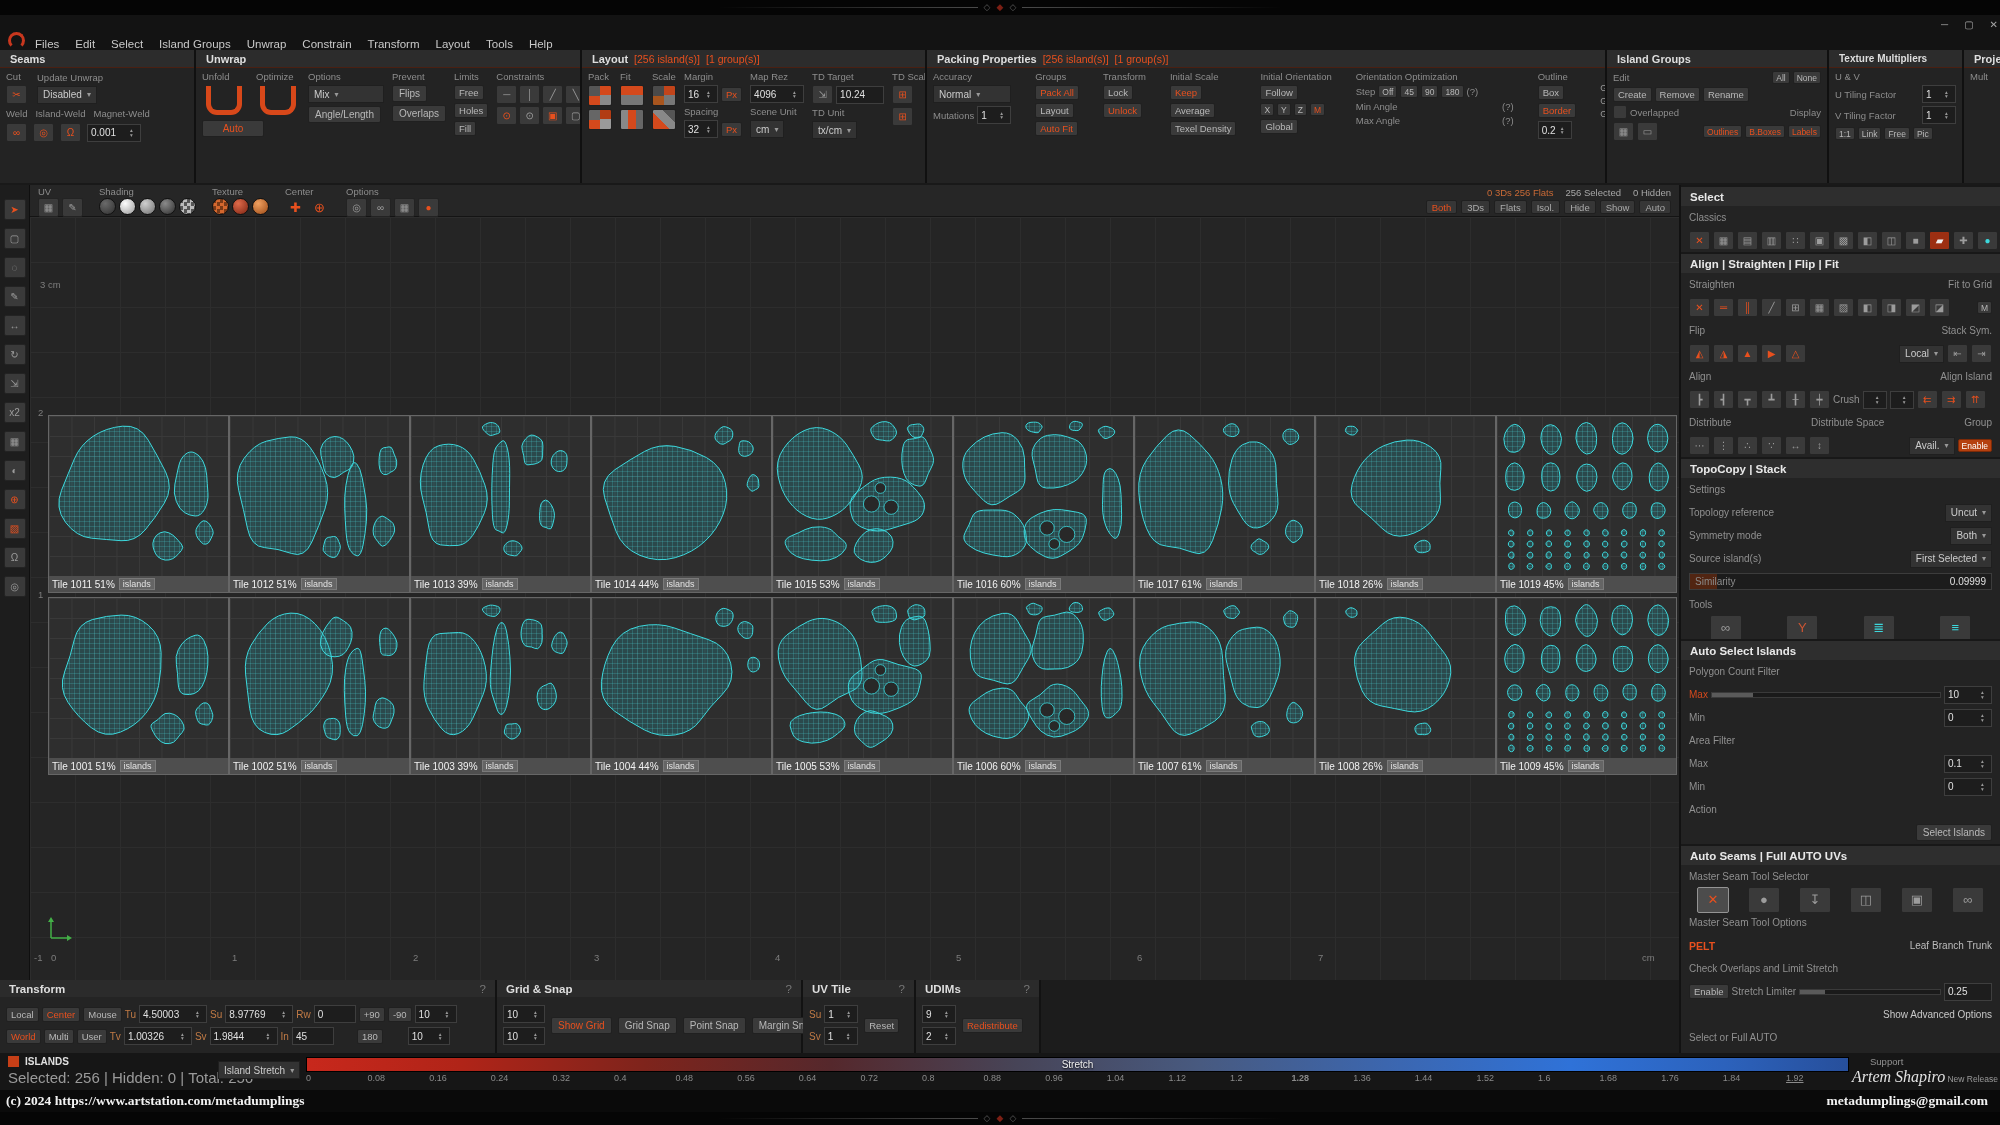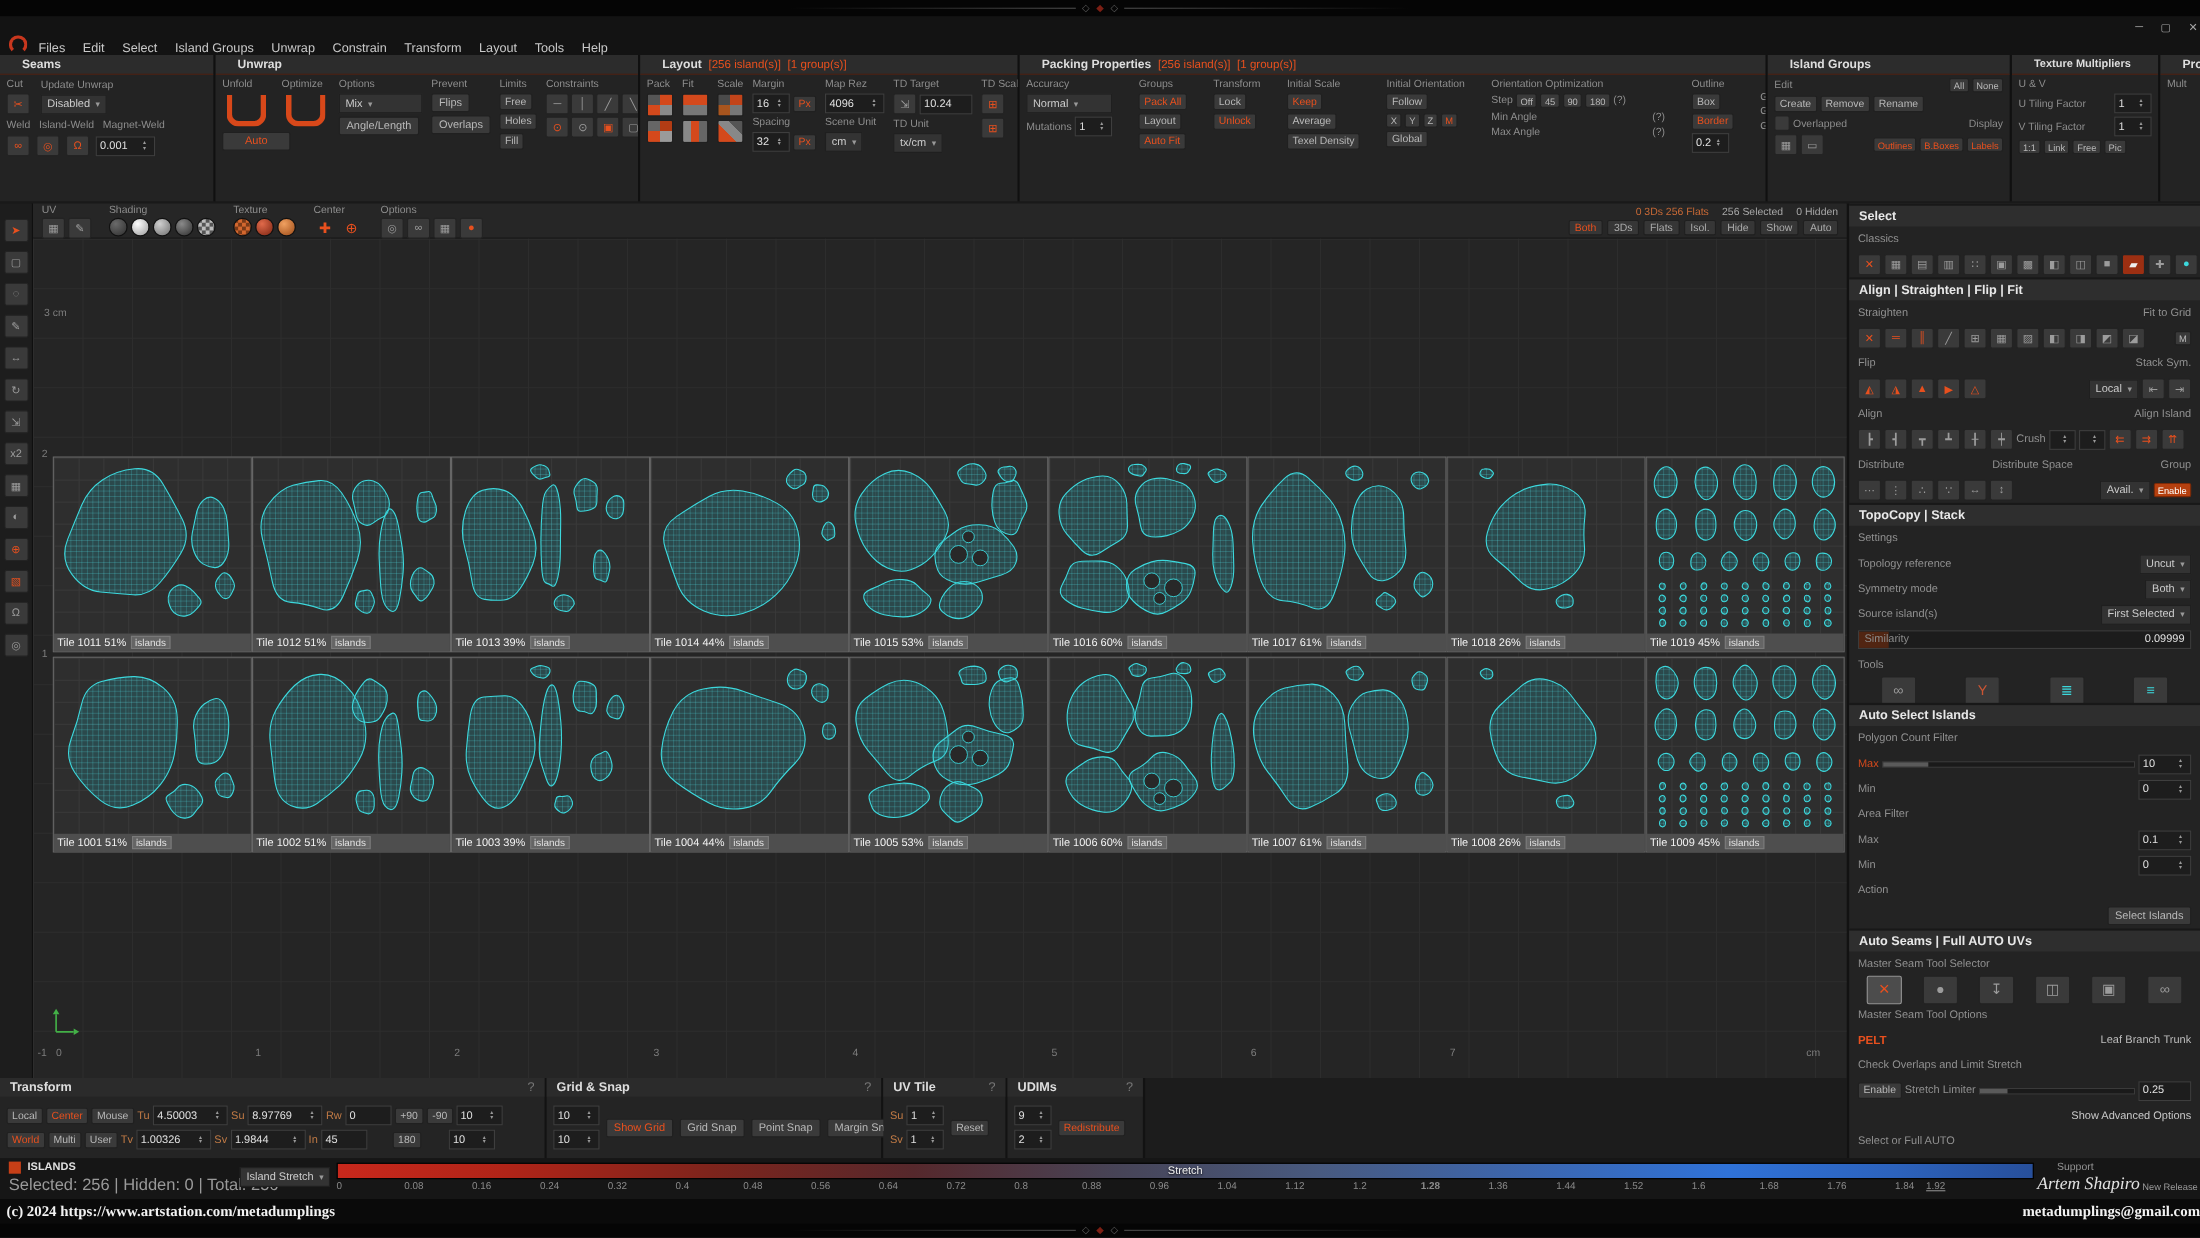--- a/index.html
+++ b/index.html
@@ -19,21 +19,21 @@
   
   .appbar{position:absolute;top:15px;left:0;width:100%;height:35px;background:#131313;display:flex;align-items:flex-end;padding:0 0 4px 8px}
   .logo{width:11px;height:11px;border:3px solid #c8371e;border-bottom-color:transparent;border-radius:50%;margin:0 10px 1px 0}
   .menubar{display:flex;gap:16px}
   .menu-item{color:#c9c9c9;font-size:11.5px;cursor:default}
   .wincontrols{position:absolute;top:4px;right:10px;display:flex;gap:16px;color:#a5a5a5;font-size:10px}
   .wc{cursor:default}
   
   .toolbar{position:absolute;top:50px;left:0;width:2000px;height:135px;background:#191919}
   .tpanel{position:absolute;top:0;bottom:2px;background:#232323;border-right:2px solid #101010;display:flex;flex-direction:column;overflow:hidden}
-  .phead{height:17px;background:#2c2c2c;border-bottom:1px solid #4a2012;display:flex;align-items:center;padding:0 20px;font-size:11px;font-weight:bold;color:#dedede;gap:6px;white-space:nowrap}
+  .phead{height:17px;background:#2c2c2c;border-bottom:1px solid #4a2012;display:flex;align-items:center;padding:0 10px;font-size:11px;font-weight:bold;color:#dedede;gap:6px;white-space:nowrap}
   .badge{color:#e8501e;font-weight:normal;font-size:10.5px}
   .pbody{flex:1;display:flex;gap:8px;padding:3px 6px}
   .pcol{display:flex;flex-direction:column;gap:3px;align-items:flex-start}
   .plbl{font-size:9.5px;color:#8d8d8d;white-space:nowrap}
   .btn{display:inline-flex;align-items:center;justify-content:center;background:#3a3a3a;border:1px solid #202020;border-radius:2px;color:#b8b8b8;font-size:10px;height:17px;padding:0 6px;white-space:nowrap;cursor:default}
   .btn.acc{color:#e8501e}
   .btn.accbg{background:#b5400f;border-color:#7c2a08;color:#fff}
   .btn.sm{height:15px;padding:0 4px;font-size:9.5px}
   .btn.xs{height:13px;padding:0 3px;font-size:8.5px}
   .field{display:inline-flex;align-items:center;background:#1d1d1d;border:1px solid #3e3e3e;height:16px;padding:0 3px;color:#e0e0e0;font-size:10px;gap:2px;white-space:nowrap}
@@ -130,21 +130,21 @@
   .grad .glabel{position:absolute;left:50%;top:1px;transform:translateX(-50%);font-size:10px;color:#f0f0f0;text-shadow:0 1px 2px #000}
   .ticks{position:absolute;left:306px;top:20px;width:1560px;height:14px}
   .tick{position:absolute;font-size:9px;color:#8a8a8a}
   .sb-right{position:absolute;left:1852px;top:0;width:148px;height:37px}
   .support{position:absolute;left:18px;top:3px;font-size:9.5px;color:#939393}
   .author{position:absolute;left:0;top:15px;font-family:"Liberation Serif",serif;font-style:italic;font-size:16px;color:#e2e2e2;white-space:nowrap}
   .newrel{position:absolute;right:2px;top:21px;font-size:8.5px;color:#9a9a9a}
   
   .statusbar{position:absolute;top:1090px;left:0;width:2000px;height:22px;background:#0a0a0a;display:flex;align-items:center;font-family:"Liberation Serif",serif;font-weight:bold;font-size:13.5px;color:#f2f2f2}
   .statusbar .sl{padding-left:6px}
-  .statusbar .sr{margin-left:auto;}
+  .statusbar .sr{margin-left:auto;padding-right:12px}
 </style>
 </head>
 <body>
 
 <svg width="0" height="0" style="position:absolute">
   <defs>
     <pattern id="uvp" width="5" height="5" patternUnits="userSpaceOnUse">
       <rect width="5" height="5" fill="rgba(34,170,180,0.22)"></rect>
       <path d="M0 0H5M0 0V5" stroke="rgba(80,230,235,0.55)" stroke-width="0.7"></path>
     </pattern>
@@ -1343,21 +1343,21 @@
         <span class="tick" style="left: 862.4px;">1.12</span>
         <span class="tick" style="left: 924px;">1.2</span>
         <span class="tick" style="left: 985.6px; font-weight: bold;">1.28</span>
         <span class="tick" style="left: 1047.2px;">1.36</span>
         <span class="tick" style="left: 1108.8px;">1.44</span>
         <span class="tick" style="left: 1170.4px;">1.52</span>
         <span class="tick" style="left: 1232px;">1.6</span>
         <span class="tick" style="left: 1293.6px;">1.68</span>
         <span class="tick" style="left: 1355.2px;">1.76</span>
         <span class="tick" style="left: 1416.8px;">1.84</span>
-        <span class="tick" style="left: 1445px; text-decoration: underline;">1.92</span>
+        <span class="tick" style="left: 1480px; text-decoration: underline;">1.92</span>
       </div>
     <div class="sb-right">
       <span class="support">Support</span>
       <span class="author">Artem Shapiro</span>
       <span class="newrel">New Release</span>
     </div>
   </div>
 
   <div class="statusbar">
     <span class="sl">(c) 2024 https://www.artstation.com/metadumplings</span>

